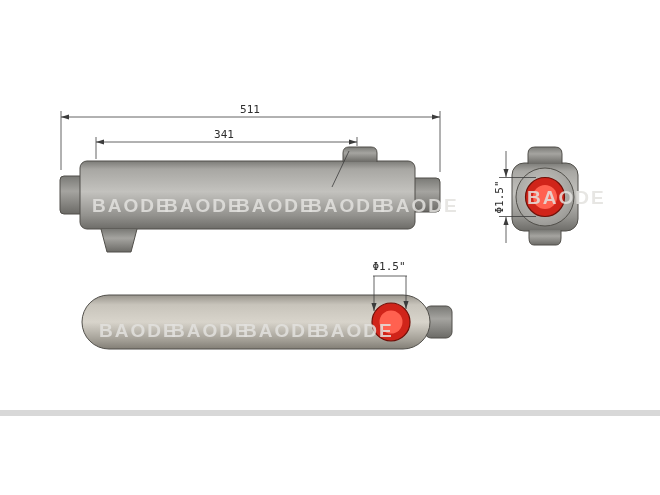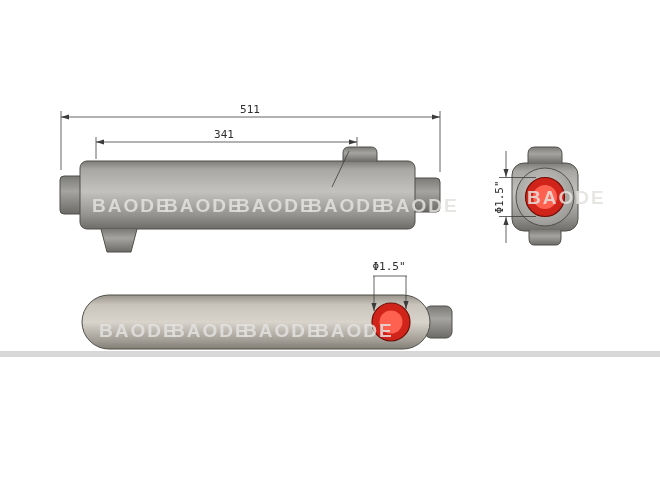--- a/index.html
+++ b/index.html
@@ -1,19 +1,19 @@
 <!DOCTYPE html>
 <html><head>
 <meta charset="utf-8">
 <style>
   html, body { margin: 0; padding: 0; background: #ffffff; }
   .canvas {
     position: relative;
     width: 660px;
-    height: 357px;
+    height: 416px;
     background: #ffffff;
     overflow: hidden;
     font-family: "Liberation Sans", sans-serif;
   }
   svg { display: block; }
   .outline { stroke: #514f4a; stroke-width: 1; }
   .thin    { stroke: #3c3c3c; stroke-width: 0.8; fill: none; }
   .dim-text {
     font-family: "DejaVu Sans Mono", monospace;
     font-size: 11px;

